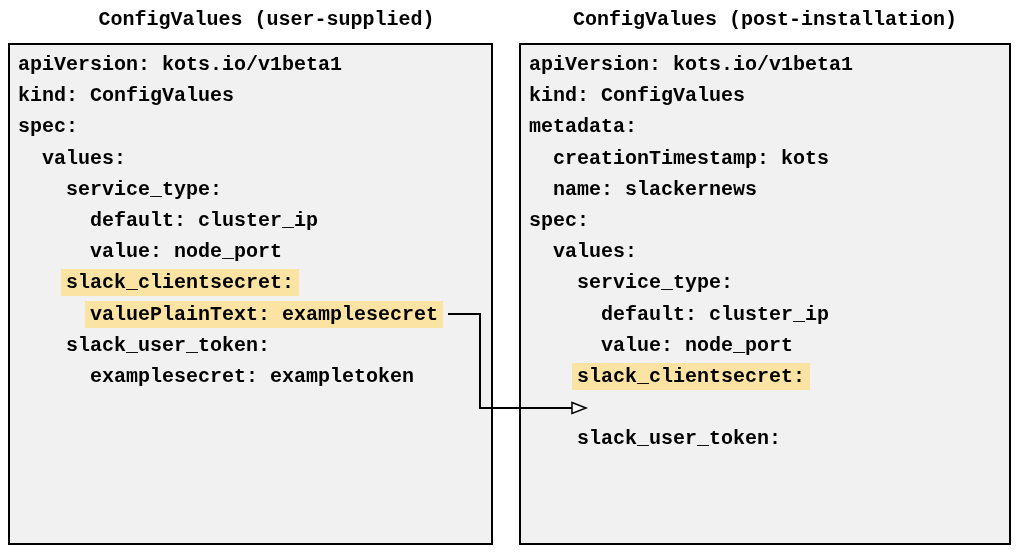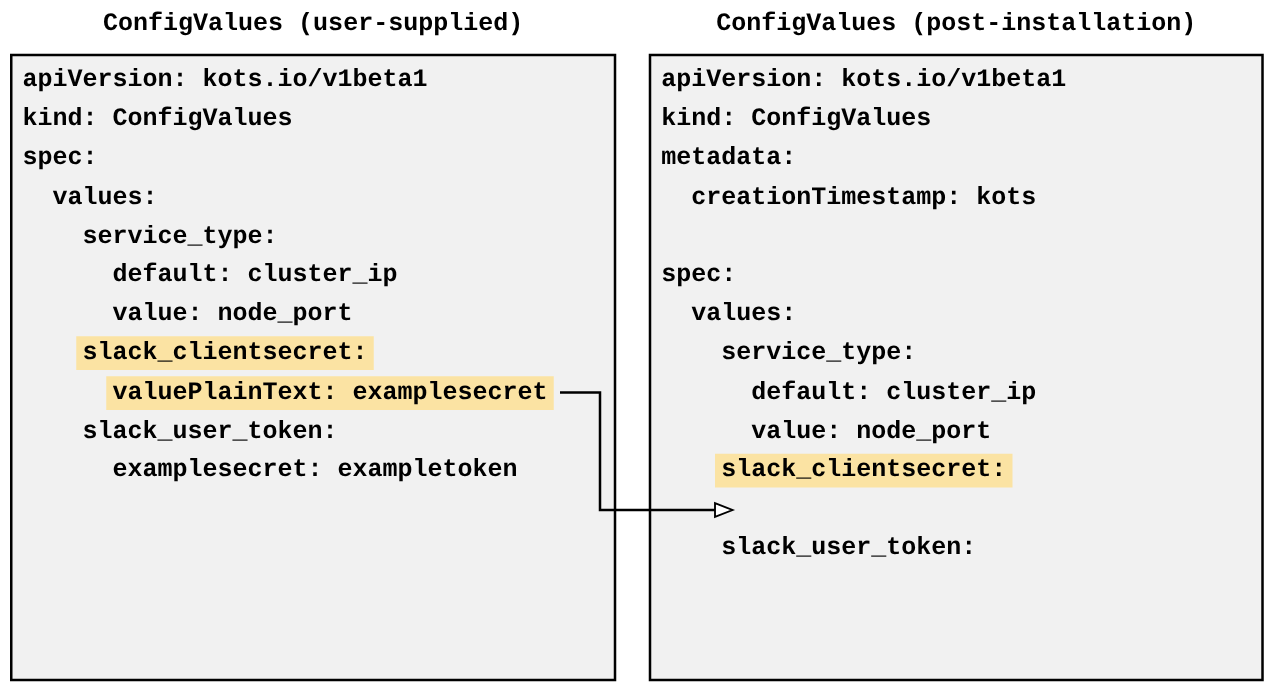--- a/index.html
+++ b/index.html
@@ -21,21 +21,21 @@
   }
   .panel-title {
     position: absolute;
     top: 8px;
     font-size: 20px;
     font-weight: bold;
     text-align: center;
     color: var(--text);
     white-space: pre;
   }
-  #title-left  { left: 8px;   width: 485px; }
+  #title-left  { left: 24px;   width: 485px; }
   #title-right { left: 519px; width: 492px; }
   .panel {
     position: absolute;
     top: 43px;
     height: 502px;
     background: var(--panel-bg);
     border: 2px solid var(--panel-border);
     padding: 4px 8px;
     overflow: hidden;
   }
@@ -82,21 +82,21 @@
     <div class="code-line"><span>      </span><span class="hl-band">valuePlainText: examplesecret</span></div>
     <div class="code-line"><span>    </span><span>slack_user_token:</span></div>
     <div class="code-line"><span>      </span><span>examplesecret: exampletoken</span></div>
   </div>
 
 <div class="panel" id="panel-right">
     <div class="code-line"><span></span><span>apiVersion: kots.io/v1beta1</span></div>
     <div class="code-line"><span></span><span>kind: ConfigValues</span></div>
     <div class="code-line"><span></span><span>metadata:</span></div>
     <div class="code-line"><span>  </span><span>creationTimestamp: kots</span></div>
-    <div class="code-line"><span>  </span></div>
+    <div class="code-line"><span>  </span><span>name: slackernews</span></div>
     <div class="code-line"><span></span><span>spec:</span></div>
     <div class="code-line"><span>  </span><span>values:</span></div>
     <div class="code-line"><span>    </span><span>service_type:</span></div>
     <div class="code-line"><span>      </span><span>default: cluster_ip</span></div>
     <div class="code-line"><span>      </span><span>value: node_port</span></div>
     <div class="code-line"><span>    </span><span class="hl-band">slack_clientsecret:</span></div>
     <div class="code-line"><span>      </span></div>
     <div class="code-line"><span>    </span><span>slack_user_token:</span></div>
   </div>
 

